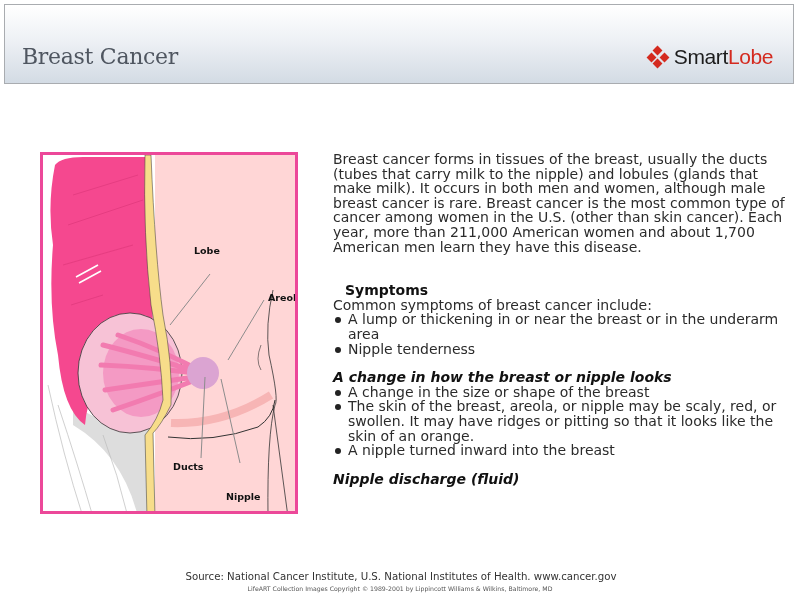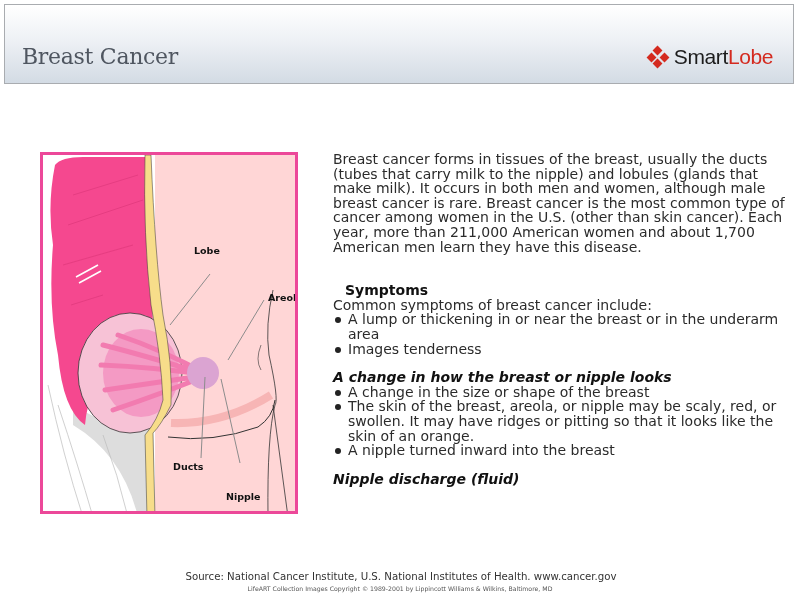--- a/index.html
+++ b/index.html
@@ -122,21 +122,21 @@
   <div class="diag-label" style="left:183px; top:336px;">Nipple</div>
 </div>
 
 <div class="content">
   <p class="para">Breast cancer forms in tissues of the breast, usually the ducts (tubes that carry milk to the nipple) and lobules (glands that make milk). It occurs in both men and women, although male breast cancer is rare. Breast cancer is the most common type of cancer among women in the U.S. (other than skin cancer). Each year, more than 211,000 American women and about 1,700 American men learn they have this disease.</p>
   <div class="section-head">Symptoms</div>
   <div>Common symptoms of breast cancer include:</div>
 
   <ul class="bullets">
     <li>A lump or thickening in or near the breast or in the underarm area</li>
-    <li>Images tenderness</li>
+    <li>Nipple tenderness</li>
   </ul>
 
   <div class="sub-head">A change in how the breast or nipple looks</div>
   <ul class="bullets">
     <li>A change in the size or shape of the breast</li>
     <li>The skin of the breast, areola, or nipple may be scaly, red, or swollen. It may have ridges or pitting so that it looks like the skin of an orange.</li>
     <li>A nipple turned inward into the breast</li>
   </ul>
 
   <div class="sub-head">Nipple discharge (fluid)</div>

